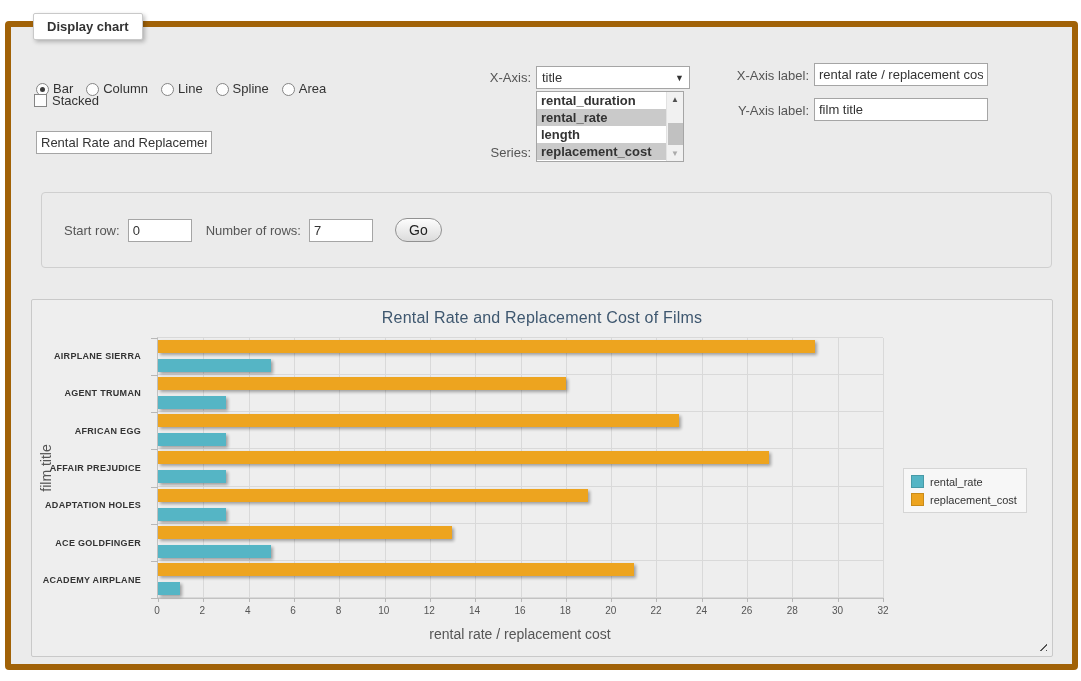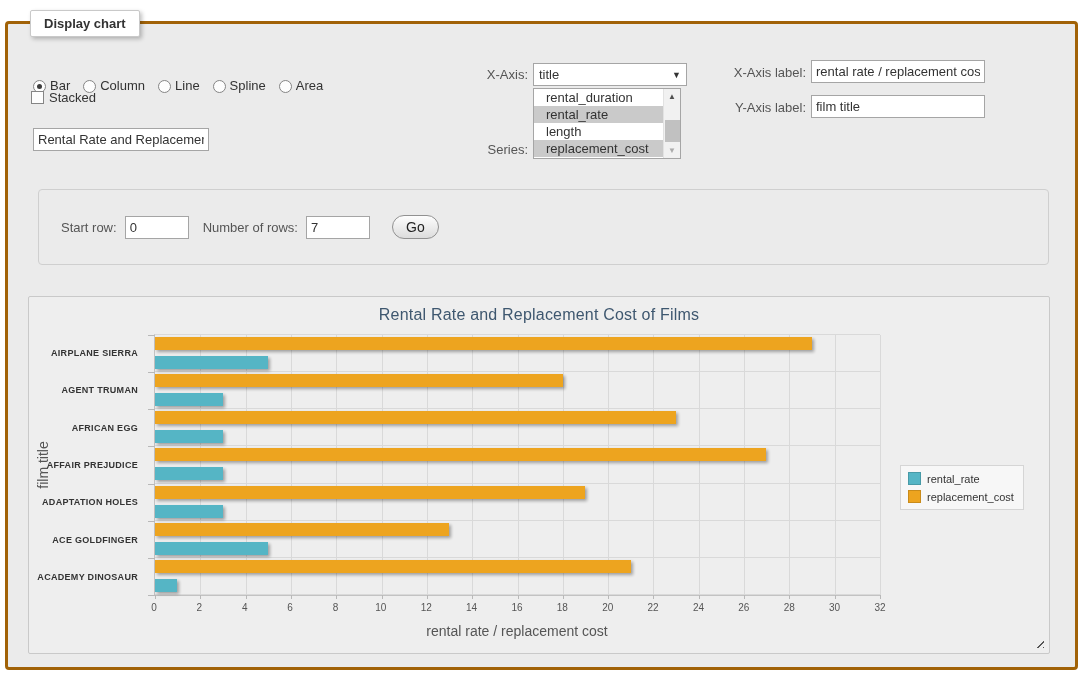--- a/index.html
+++ b/index.html
@@ -1,19 +1,19 @@
 <!DOCTYPE html>
 <html><head>
 <meta charset="utf-8">
 <style>
   * { margin:0; padding:0; box-sizing:border-box; }
   html,body { width:1081px; height:681px; background:#fff;
     font-family:"Liberation Sans", sans-serif; font-size:13px; color:#333; }
   .panel { position:absolute; left:5px; top:21px; width:1073px; height:649px;
-    background:#ebebeb; border:3px solid #a16207; border-radius:4px; }
+    background:#ebebeb; border:6px solid #a16207; border-radius:4px; }
   .panel-tab { position:absolute; left:22px; top:-14px; background:#fff;
     border:1px solid #c9c9c9; border-radius:2px; padding:5px 13px;
     font-weight:bold; color:#333; box-shadow:2px 2px 4px rgba(0,0,0,.25); z-index:5; }
 
   
   .radio-row { position:absolute; left:25px; top:34px; display:flex; gap:13px; align-items:center; }
   .radio-item { display:flex; gap:4px; align-items:flex-end; cursor:default;margin-top:20px; }
   .radio { width:13px; height:13px; border:1px solid #858585; border-radius:50%;
     background:#fdfdfd; position:relative; }
   .radio.checked::after { content:""; position:absolute; left:3px; top:3px;
@@ -28,21 +28,21 @@
   .lbl-series { left:370px; top:118px; width:150px; }
   .lbl-xlabel { left:630px; top:41px; width:168px; }
   .lbl-ylabel { left:630px; top:76px; width:168px; }
   .select { position:absolute; left:525px; top:39px; width:154px; height:23px;
     background:#fff; border:1px solid #a5a5a5; display:flex; align-items:center;
     padding:8px 5px; justify-content:space-between; }
   .select .arrow { font-size:9px; color:#333; }
   .listbox { position:absolute; left:525px; top:64px; width:148px; height:71px;
     background:#fff; border:1px solid #a5a5a5; overflow:hidden; }
   .list-items { position:absolute; left:0; top:0; right:17px; }
-  .list-item { height:17px; line-height:17px; padding:0 12px; white-space:nowrap; }
+  .list-item { height:17px; line-height:17px; padding:0 4px; white-space:nowrap;font-weight:bold; }
   .list-item.selected { background:#cacaca; }
   .scrollbar { position:absolute; right:0; top:0; width:17px; height:100%;
     background:#f1f1f1; border-left:1px solid #e2e2e2; }
   .sb-btn { height:15px; display:flex; align-items:center; justify-content:center; font-size:8px; }
   .sb-up { color:#505050; }
   .sb-down { position:absolute; bottom:0; width:100%; color:#ababab; }
   .sb-thumb { position:absolute; top:45%; left:1px; width:15px; height:32%; background:#c1c1c1; }
   .input-xlabel { position:absolute; left:803px; top:36px; width:174px; }
   .input-ylabel { position:absolute; left:803px; top:71px; width:174px; }
 
@@ -163,21 +163,21 @@
   <div class="chart-box">
     <div class="chart-title">Rental Rate and Replacement Cost of Films</div>
     <div class="y-title">film title</div>
     <div class="cat-col">
         <div class="cat-label">AIRPLANE SIERRA</div>
         <div class="cat-label">AGENT TRUMAN</div>
         <div class="cat-label">AFRICAN EGG</div>
         <div class="cat-label">AFFAIR PREJUDICE</div>
         <div class="cat-label">ADAPTATION HOLES</div>
         <div class="cat-label">ACE GOLDFINGER</div>
-        <div class="cat-label">ACADEMY DINOSAUR</div>
+        <div class="cat-label">ACADEMY AIRPLANE</div>
       </div>
     <div class="plot">
         <div class="xtick" style="left: 0%;"></div>
         <div class="gridline" style="left: 6.25%;"></div>
         <div class="xtick" style="left: 6.25%;"></div>
         <div class="gridline" style="left: 12.5%;"></div>
         <div class="xtick" style="left: 12.5%;"></div>
         <div class="gridline" style="left: 18.75%;"></div>
         <div class="xtick" style="left: 18.75%;"></div>
         <div class="gridline" style="left: 25%;"></div>

